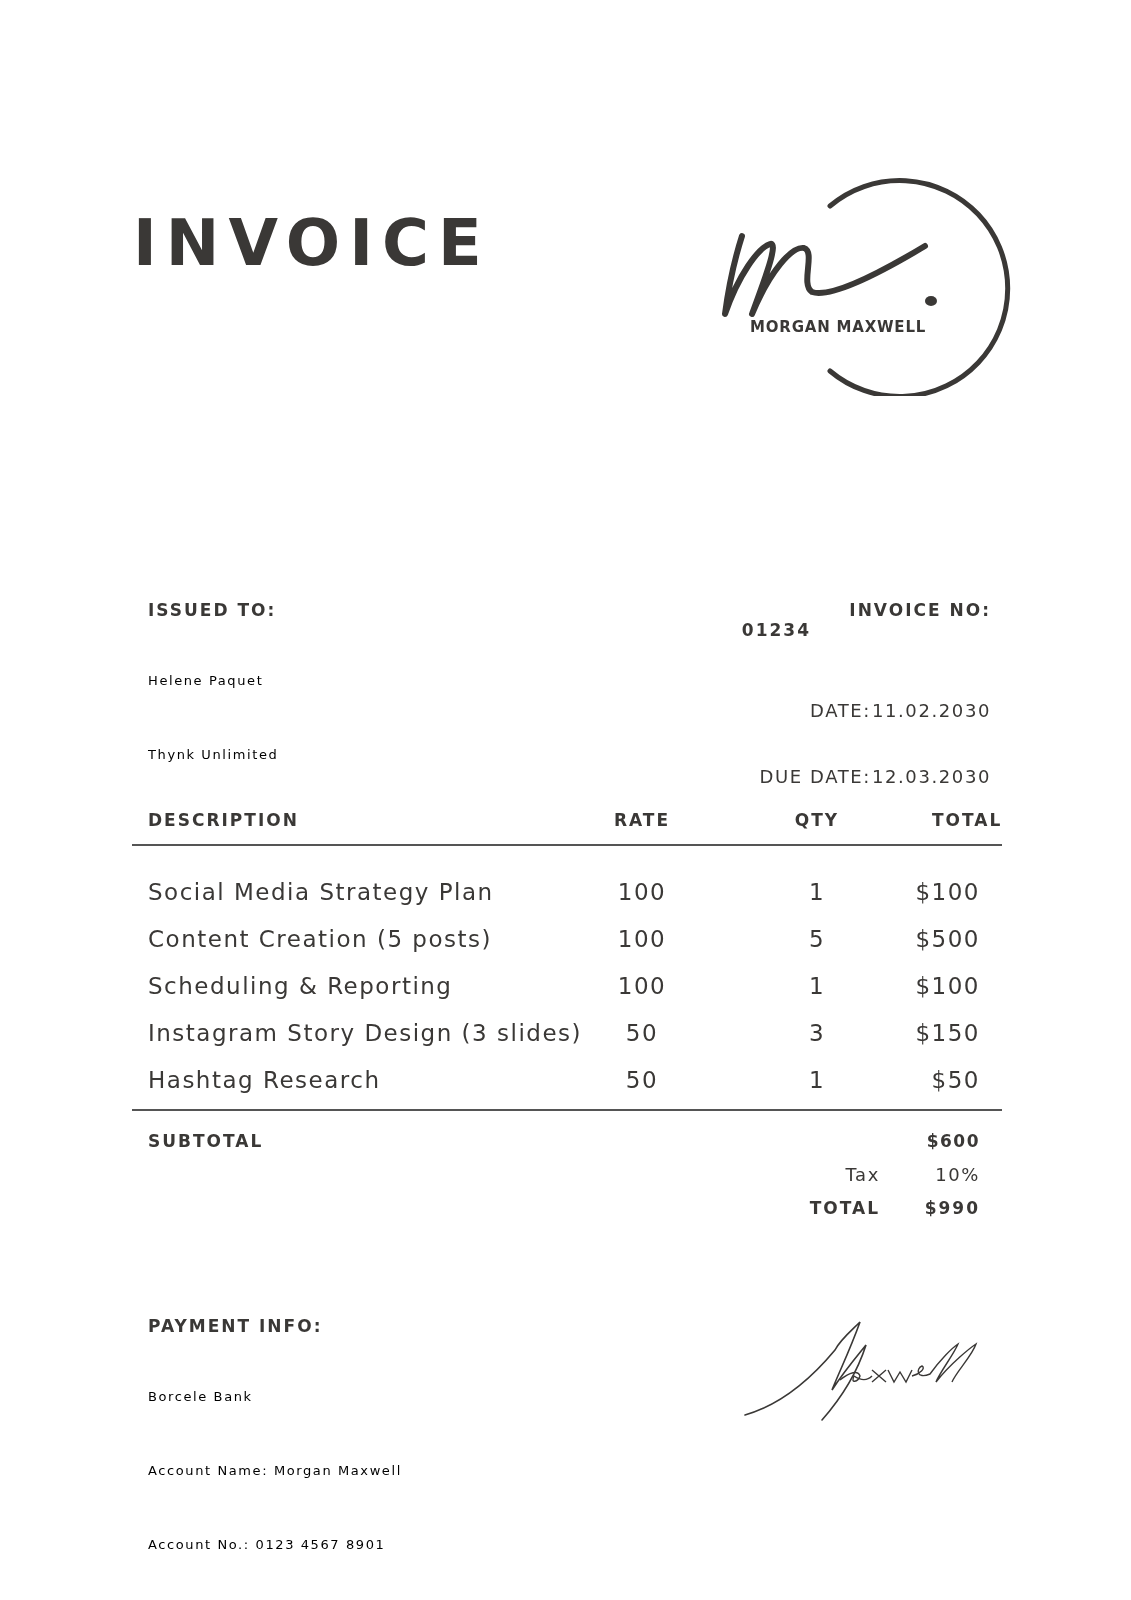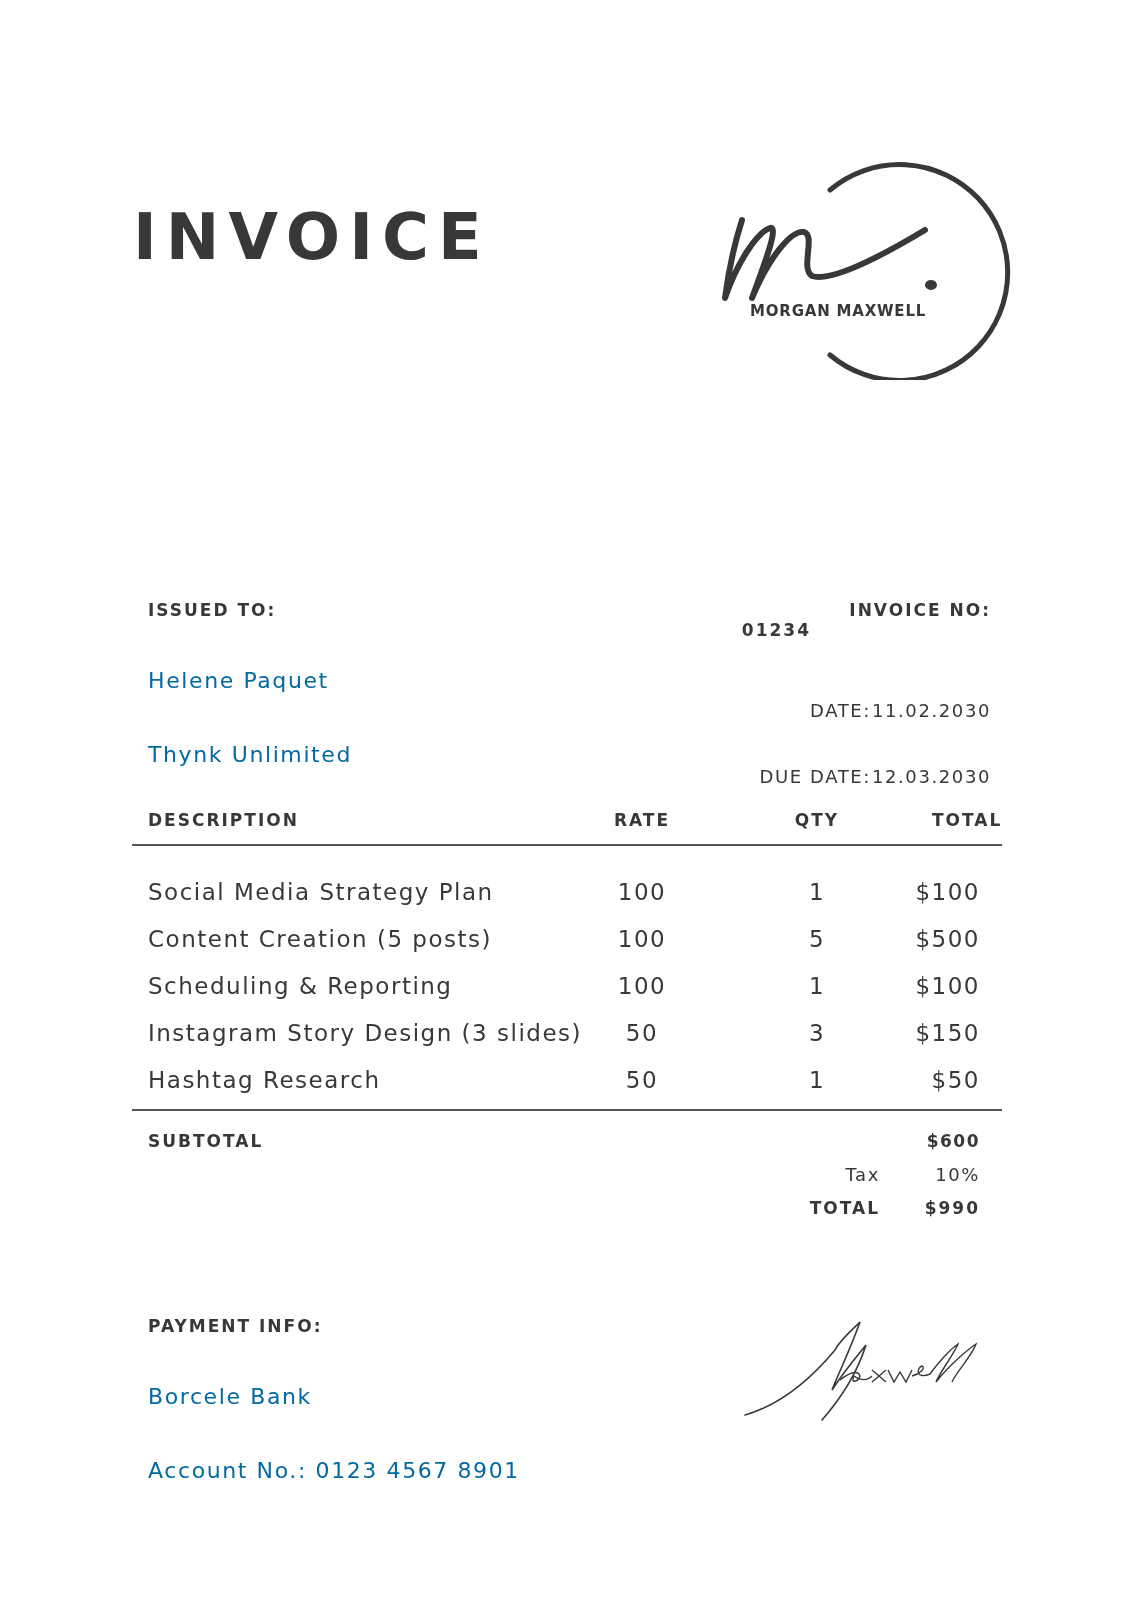--- a/index.html
+++ b/index.html
@@ -1,25 +1,25 @@
 <!DOCTYPE html>
 <html><head>
 <meta charset="utf-8">
 <style>
   html, body { margin: 0; padding: 0; background: #ffffff; }
   body { width: 1131px; height: 1600px; position: relative; overflow: hidden;
          font-family: "DejaVu Sans", "Liberation Sans", sans-serif; color: #3a3836; }
   .abs { position: absolute; }
-  .title { left: 133px; top: 205px; font-size: 64px; font-weight: bold; letter-spacing: 9px;
+  .title { left: 133px; top: 211px; font-size: 64px; font-weight: bold; letter-spacing: 9px;
            color: #3a3836; line-height: 1; }
-  .logo { left: 720px; top: 150px; width: 300px; height: 230px; }
+  .logo { left: 720px; top: 166px; width: 300px; height: 230px; }
   .logo-name { position: absolute; left: 30px; top: 152px; font-size: 15px; font-weight: bold;
                letter-spacing: 0.8px; color: #3a3836; white-space: nowrap; }
   .label-bold { font-size: 17px; font-weight: bold; letter-spacing: 2px; color: #3a3836; }
-  .text-reg { font-size: 22px; letter-spacing: 1.6px; color: #0369a1; line-height: 26px; margin-top: 48px; }
+  .text-reg { font-size: 13px; letter-spacing: 1.6px; color: #000000; line-height: 26px; margin-top: 48px; }
   .issued { left: 148px; top: 600px; }
   .issued .label-bold { margin-bottom: 6px; }
   .meta { right: 140px; top: 600px; width: 300px; }
   .meta-row { display: flex; justify-content: flex-end; line-height: 26px; }
   .meta-row .k { text-align: right; }
   .meta-row .v { width: 120px; text-align: right; }
   .meta-row.first .k, .meta-row.first .v { font-size: 17px; font-weight: bold; letter-spacing: 2px; }
   .meta-row.first { margin-bottom: 18px; line-height: 20px; flex-direction: column; }
   .meta-row .k.reg, .meta-row .v.reg { font-size: 18px; letter-spacing: 1.6px; margin-top: 40px; }
 
@@ -140,20 +140,21 @@
     <div class="tx-row grand">
       <span class="k">TOTAL</span>
       <span class="v">$990</span>
     </div>
   </div>
 </div>
 
 <div class="abs payment">
   <div class="label-bold">PAYMENT INFO:</div>
   <div class="text-reg">Borcele Bank</div>
+  <div class="text-reg">Account Name: Morgan Maxwell</div>
   <div class="text-reg">Account No.: 0123 4567 8901</div>
 </div>
 
 <div class="abs signature">
   <svg width="270" height="130" viewBox="0 0 270 130">
     <path d="M 5 105 C 40 95, 70 70, 95 40 C 100 30, 112 20, 120 12 C 110 40, 100 60, 92 80 C 105 60, 118 45, 126 35 C 118 60, 104 85, 82 110" fill="none" stroke="#3a3836" stroke-width="1.6" stroke-linecap="round"></path>
     <path d="M 100 70 C 110 62, 118 60, 120 66 C 118 72, 110 74, 114 66 C 120 70, 126 72, 132 66" fill="none" stroke="#3a3836" stroke-width="1.4"></path>
     <path d="M 132 60 L 146 72 M 146 60 L 132 72" stroke="#3a3836" stroke-width="1.4"></path>
     <path d="M 148 60 L 154 72 L 160 62 L 166 72 L 172 60" fill="none" stroke="#3a3836" stroke-width="1.4"></path>
     <path d="M 172 66 C 180 64, 186 58, 182 56 C 176 58, 176 70, 190 64 C 200 50, 212 38, 218 34 C 214 44, 200 62, 196 72 C 210 54, 230 38, 236 34 C 232 46, 216 62, 212 72" fill="none" stroke="#3a3836" stroke-width="1.4"></path>

